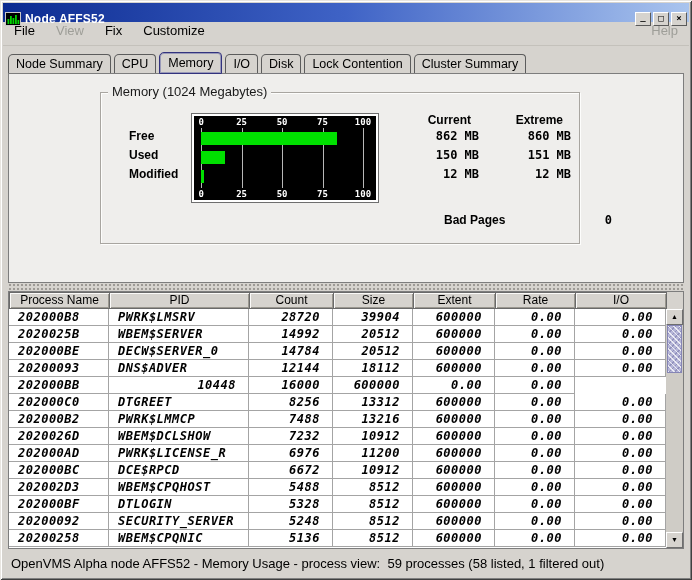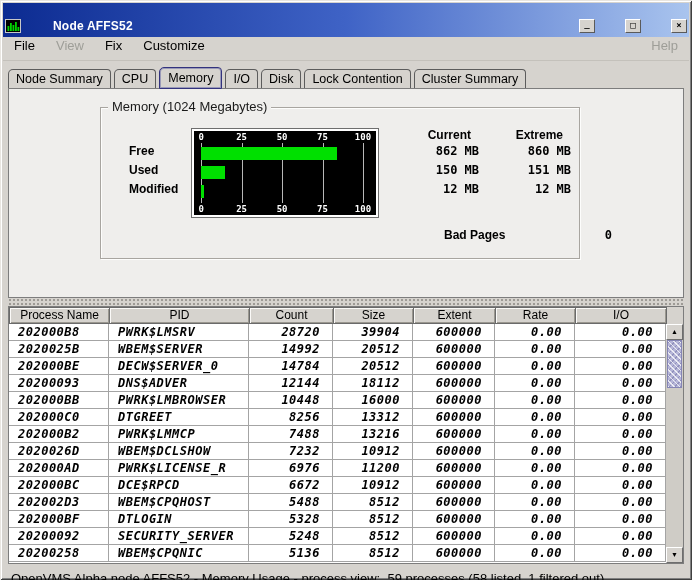--- a/index.html
+++ b/index.html
@@ -7,23 +7,22 @@
   body { font-family:"Liberation Sans", sans-serif; background:#d6d3ce; overflow:hidden; }
 
   .window {
     width:692px; height:580px; background:#d6d3ce; padding:3px;
     box-shadow: inset 1px 1px 0 #e8e5e0, inset -1px -1px 0 #404040,
                 inset 2px 2px 0 #fff, inset -2px -2px 0 #808080;
   }
 
   
   .titlebar {
-    height:34px; display:flex; align-items:center; padding:12px 2px 0 2px;
+    height:19px; display:flex; align-items:center; padding:12px 2px 0 2px;
     background:linear-gradient(90deg,#0c2b91 0%, #3f63c6 50%, #a9c4ee 100%);
-    gap:28px;
   }
   .app-icon { width:16px; height:14px; flex:0 0 auto; display:block; }
   .title-text { flex:1; color:#fff; font-weight:bold; font-size:12px; margin-left:4px;
     letter-spacing:.2px; white-space:nowrap; overflow:hidden; }
   .win-btn {
     width:16px; height:14px; margin-left:2px; background:#d6d3ce; color:#000;
     border:1px solid; border-color:#fff #5a5a5a #5a5a5a #fff;
     font-size:9px; line-height:11px; text-align:center; font-weight:bold;
     font-family:"DejaVu Sans Mono", monospace; cursor:default; flex:0 0 auto;
   }
@@ -275,21 +274,20 @@
     <div class="td l">20200093</div>
     <div class="td l">DNS$ADVER</div>
     <div class="td r">12144</div>
     <div class="td r">18112</div>
     <div class="td r">600000</div>
     <div class="td r">0.00</div>
     <div class="td r">0.00</div>
   </div>
           <div class="trow">
     <div class="td l">202000BB</div>
-    <div class="td l">PWRK$LMBROWSER</div>
     <div class="td r">10448</div>
     <div class="td r">16000</div>
     <div class="td r">600000</div>
     <div class="td r">0.00</div>
     <div class="td r">0.00</div>
   </div>
           <div class="trow">
     <div class="td l">202000C0</div>
     <div class="td l">DTGREET</div>
     <div class="td r">8256</div>

